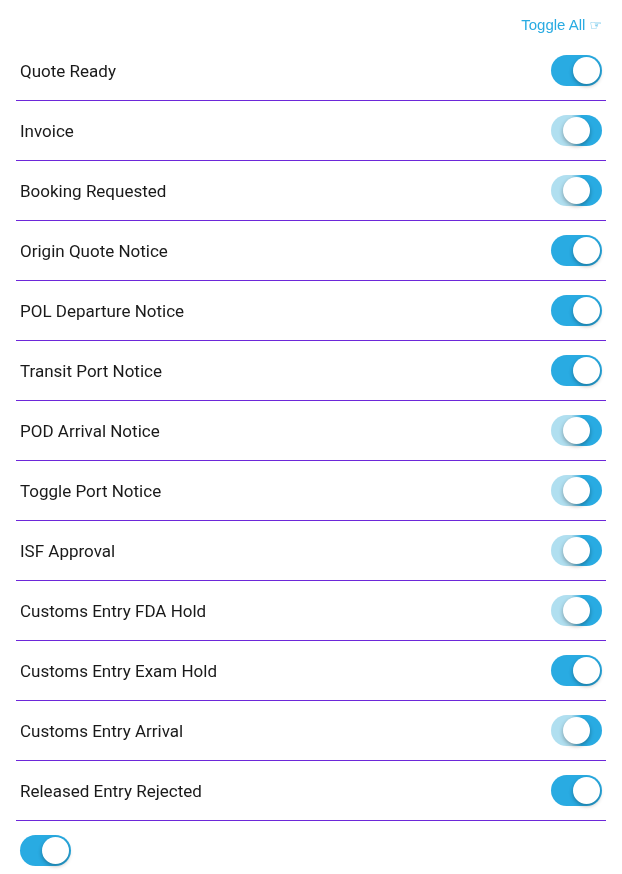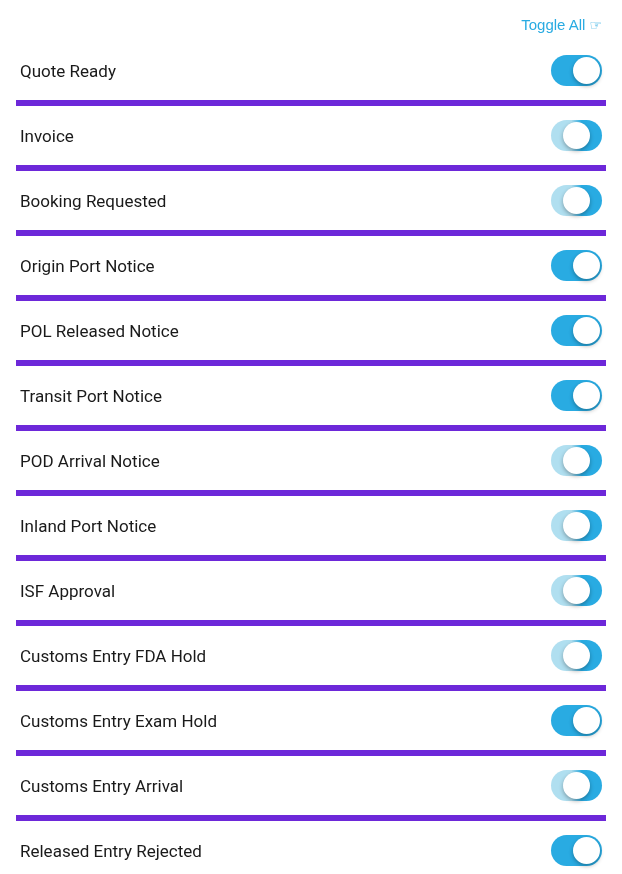--- a/index.html
+++ b/index.html
@@ -42,21 +42,21 @@
 
     .cursor-icon {
       font-size: 14px;
     }
 
     .list-item {
       display: flex;
       align-items: center;
       justify-content: space-between;
       padding: 14px 4px;
-      border-bottom: 6px solid #6d28d9;
+      border-bottom: 1px solid #6d28d9;
     }
 
     .item-label {
       font-size: 17px;
       color: #1a1a1a;
       font-weight: 400;
     }
 
     
     .toggle-switch {
@@ -130,37 +130,37 @@
       </div>
       <div class="list-item">
         <span class="item-label">Invoice</span>
         <label class="toggle-switch"><input type="checkbox" checked="" style=""><span class="toggle-slider half-on"></span></label>
       </div>
       <div class="list-item">
         <span class="item-label">Booking Requested</span>
         <label class="toggle-switch"><input type="checkbox" checked="" style=""><span class="toggle-slider half-on"></span></label>
       </div>
       <div class="list-item">
-        <span class="item-label">Origin Port Notice</span>
+        <span class="item-label">Origin Quote Notice</span>
         <label class="toggle-switch"><input type="checkbox" checked="" style=""><span class="toggle-slider on"></span></label>
       </div>
       <div class="list-item">
-        <span class="item-label">POL Released Notice</span>
+        <span class="item-label">POL Departure Notice</span>
         <label class="toggle-switch"><input type="checkbox" checked="" style=""><span class="toggle-slider on"></span></label>
       </div>
       <div class="list-item">
         <span class="item-label">Transit Port Notice</span>
         <label class="toggle-switch"><input type="checkbox" checked="" style=""><span class="toggle-slider on"></span></label>
       </div>
       <div class="list-item">
         <span class="item-label">POD Arrival Notice</span>
         <label class="toggle-switch"><input type="checkbox" checked="" style=""><span class="toggle-slider half-on"></span></label>
       </div>
       <div class="list-item">
-        <span class="item-label">Inland Port Notice</span>
+        <span class="item-label">Toggle Port Notice</span>
         <label class="toggle-switch"><input type="checkbox" checked="" style=""><span class="toggle-slider half-on"></span></label>
       </div>
       <div class="list-item">
         <span class="item-label">ISF Approval</span>
         <label class="toggle-switch"><input type="checkbox" checked="" style=""><span class="toggle-slider half-on"></span></label>
       </div>
       <div class="list-item">
         <span class="item-label">Customs Entry FDA Hold</span>
         <label class="toggle-switch"><input type="checkbox" checked="" style=""><span class="toggle-slider half-on"></span></label>
       </div>

